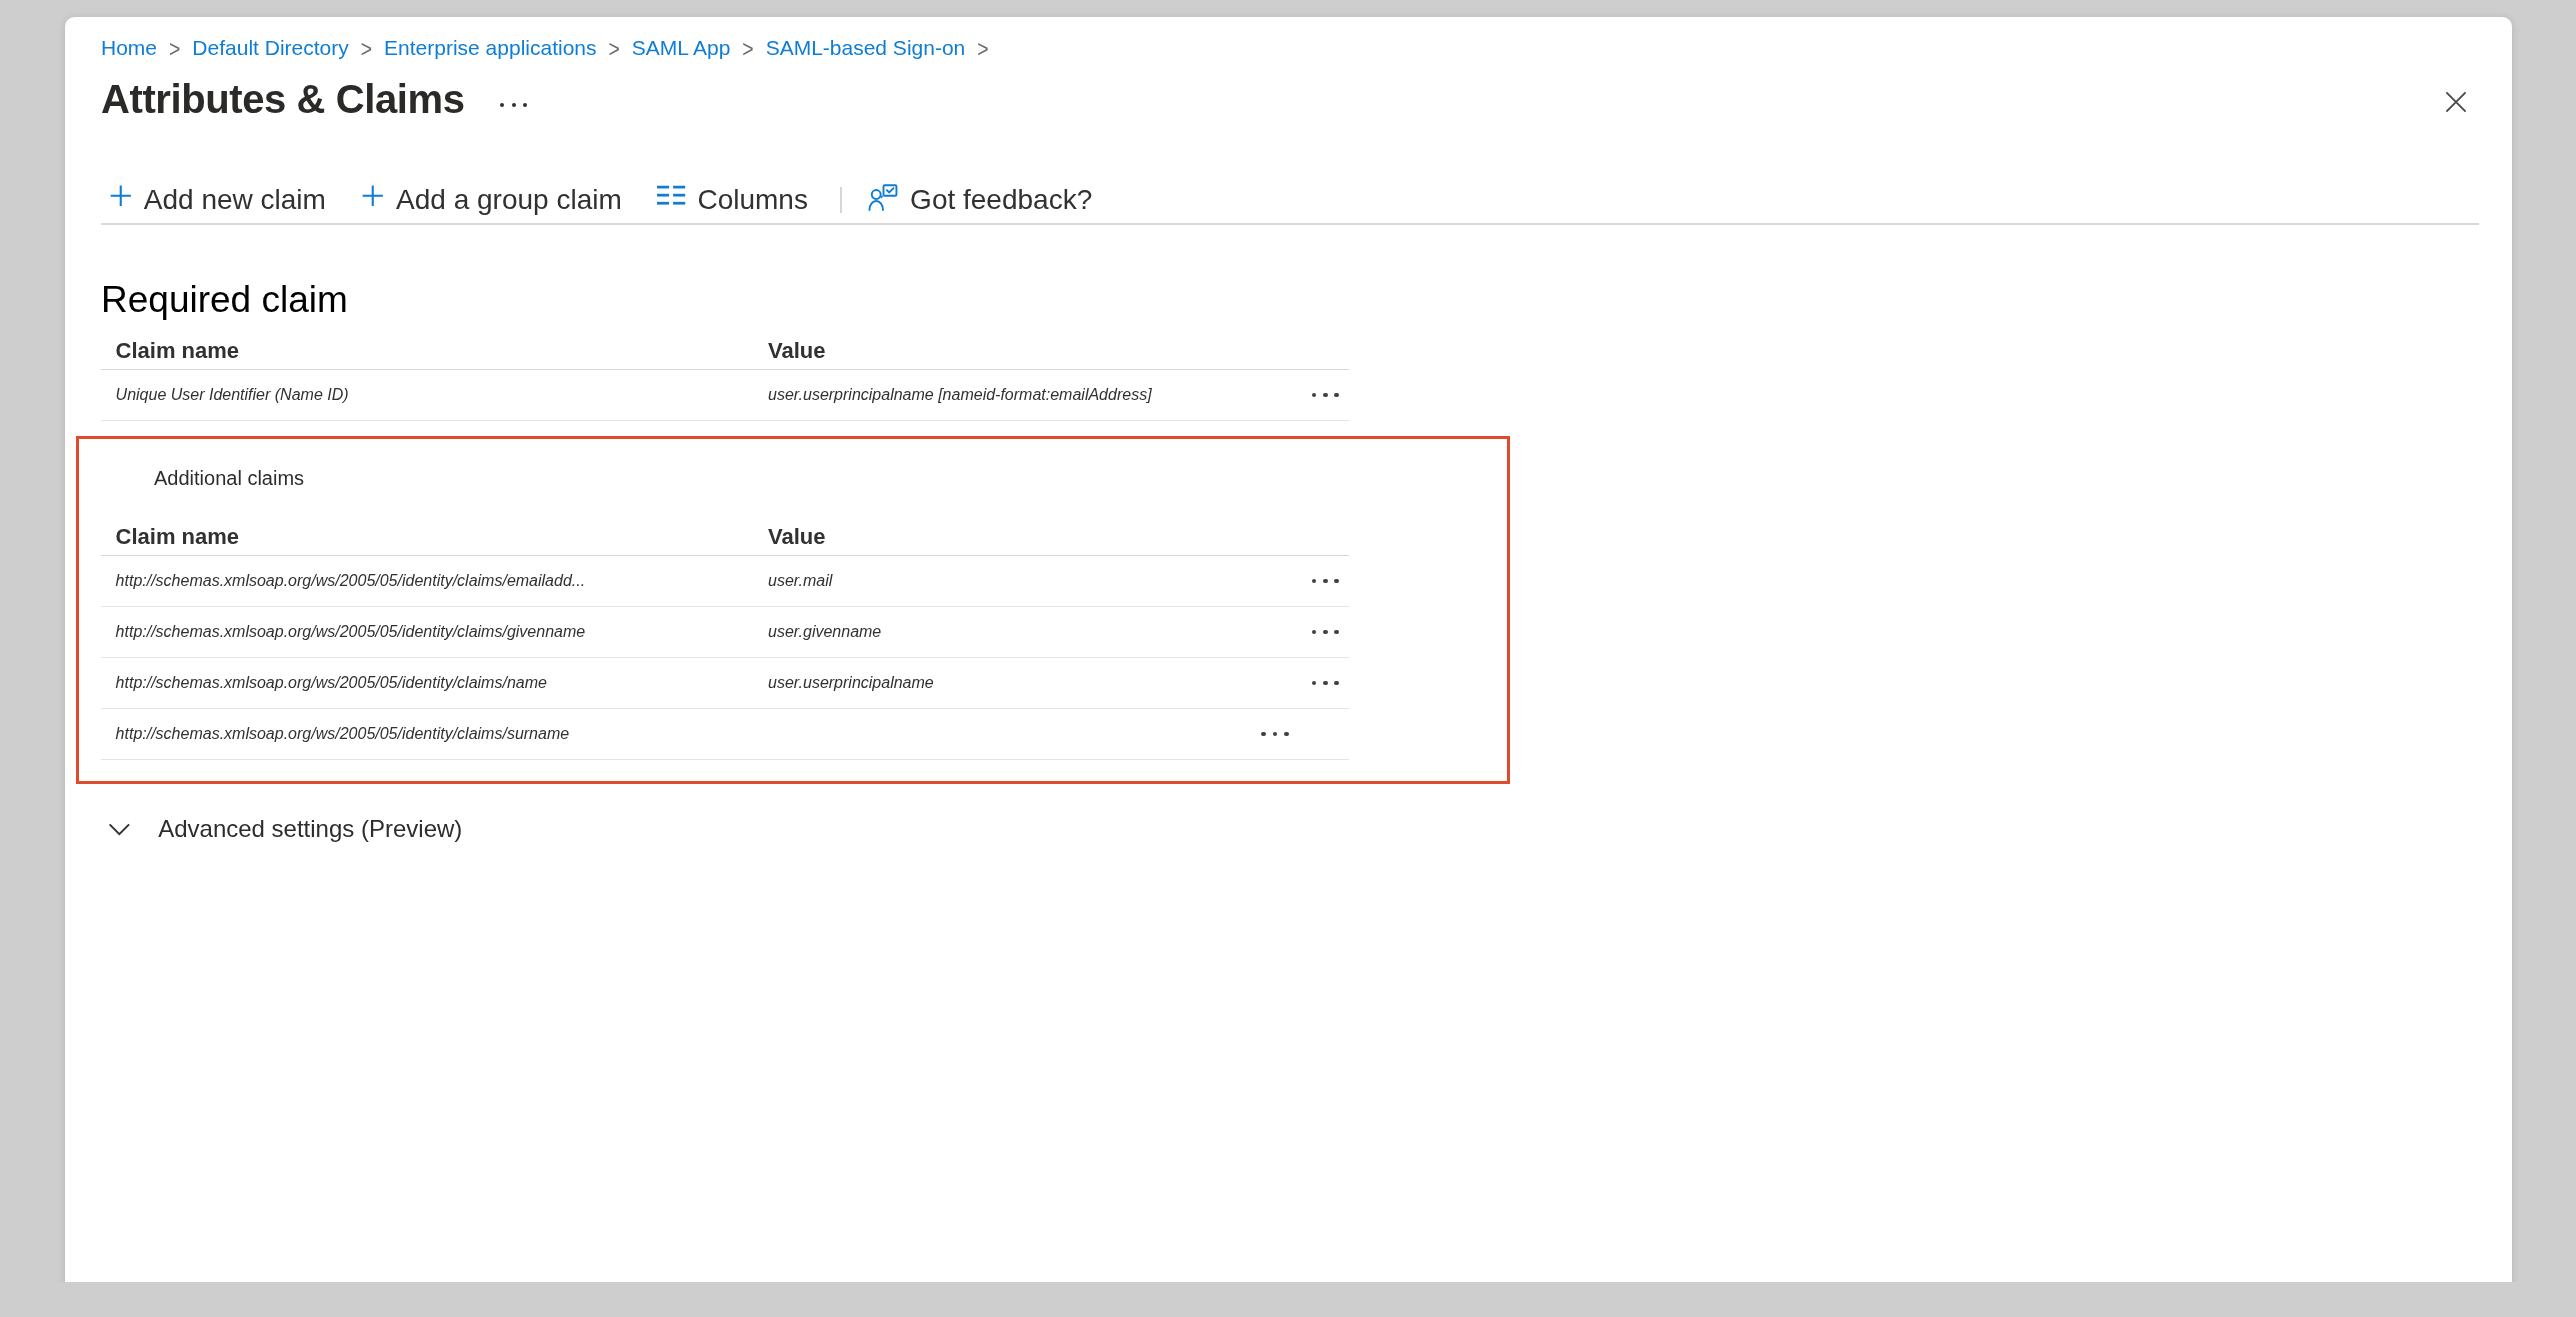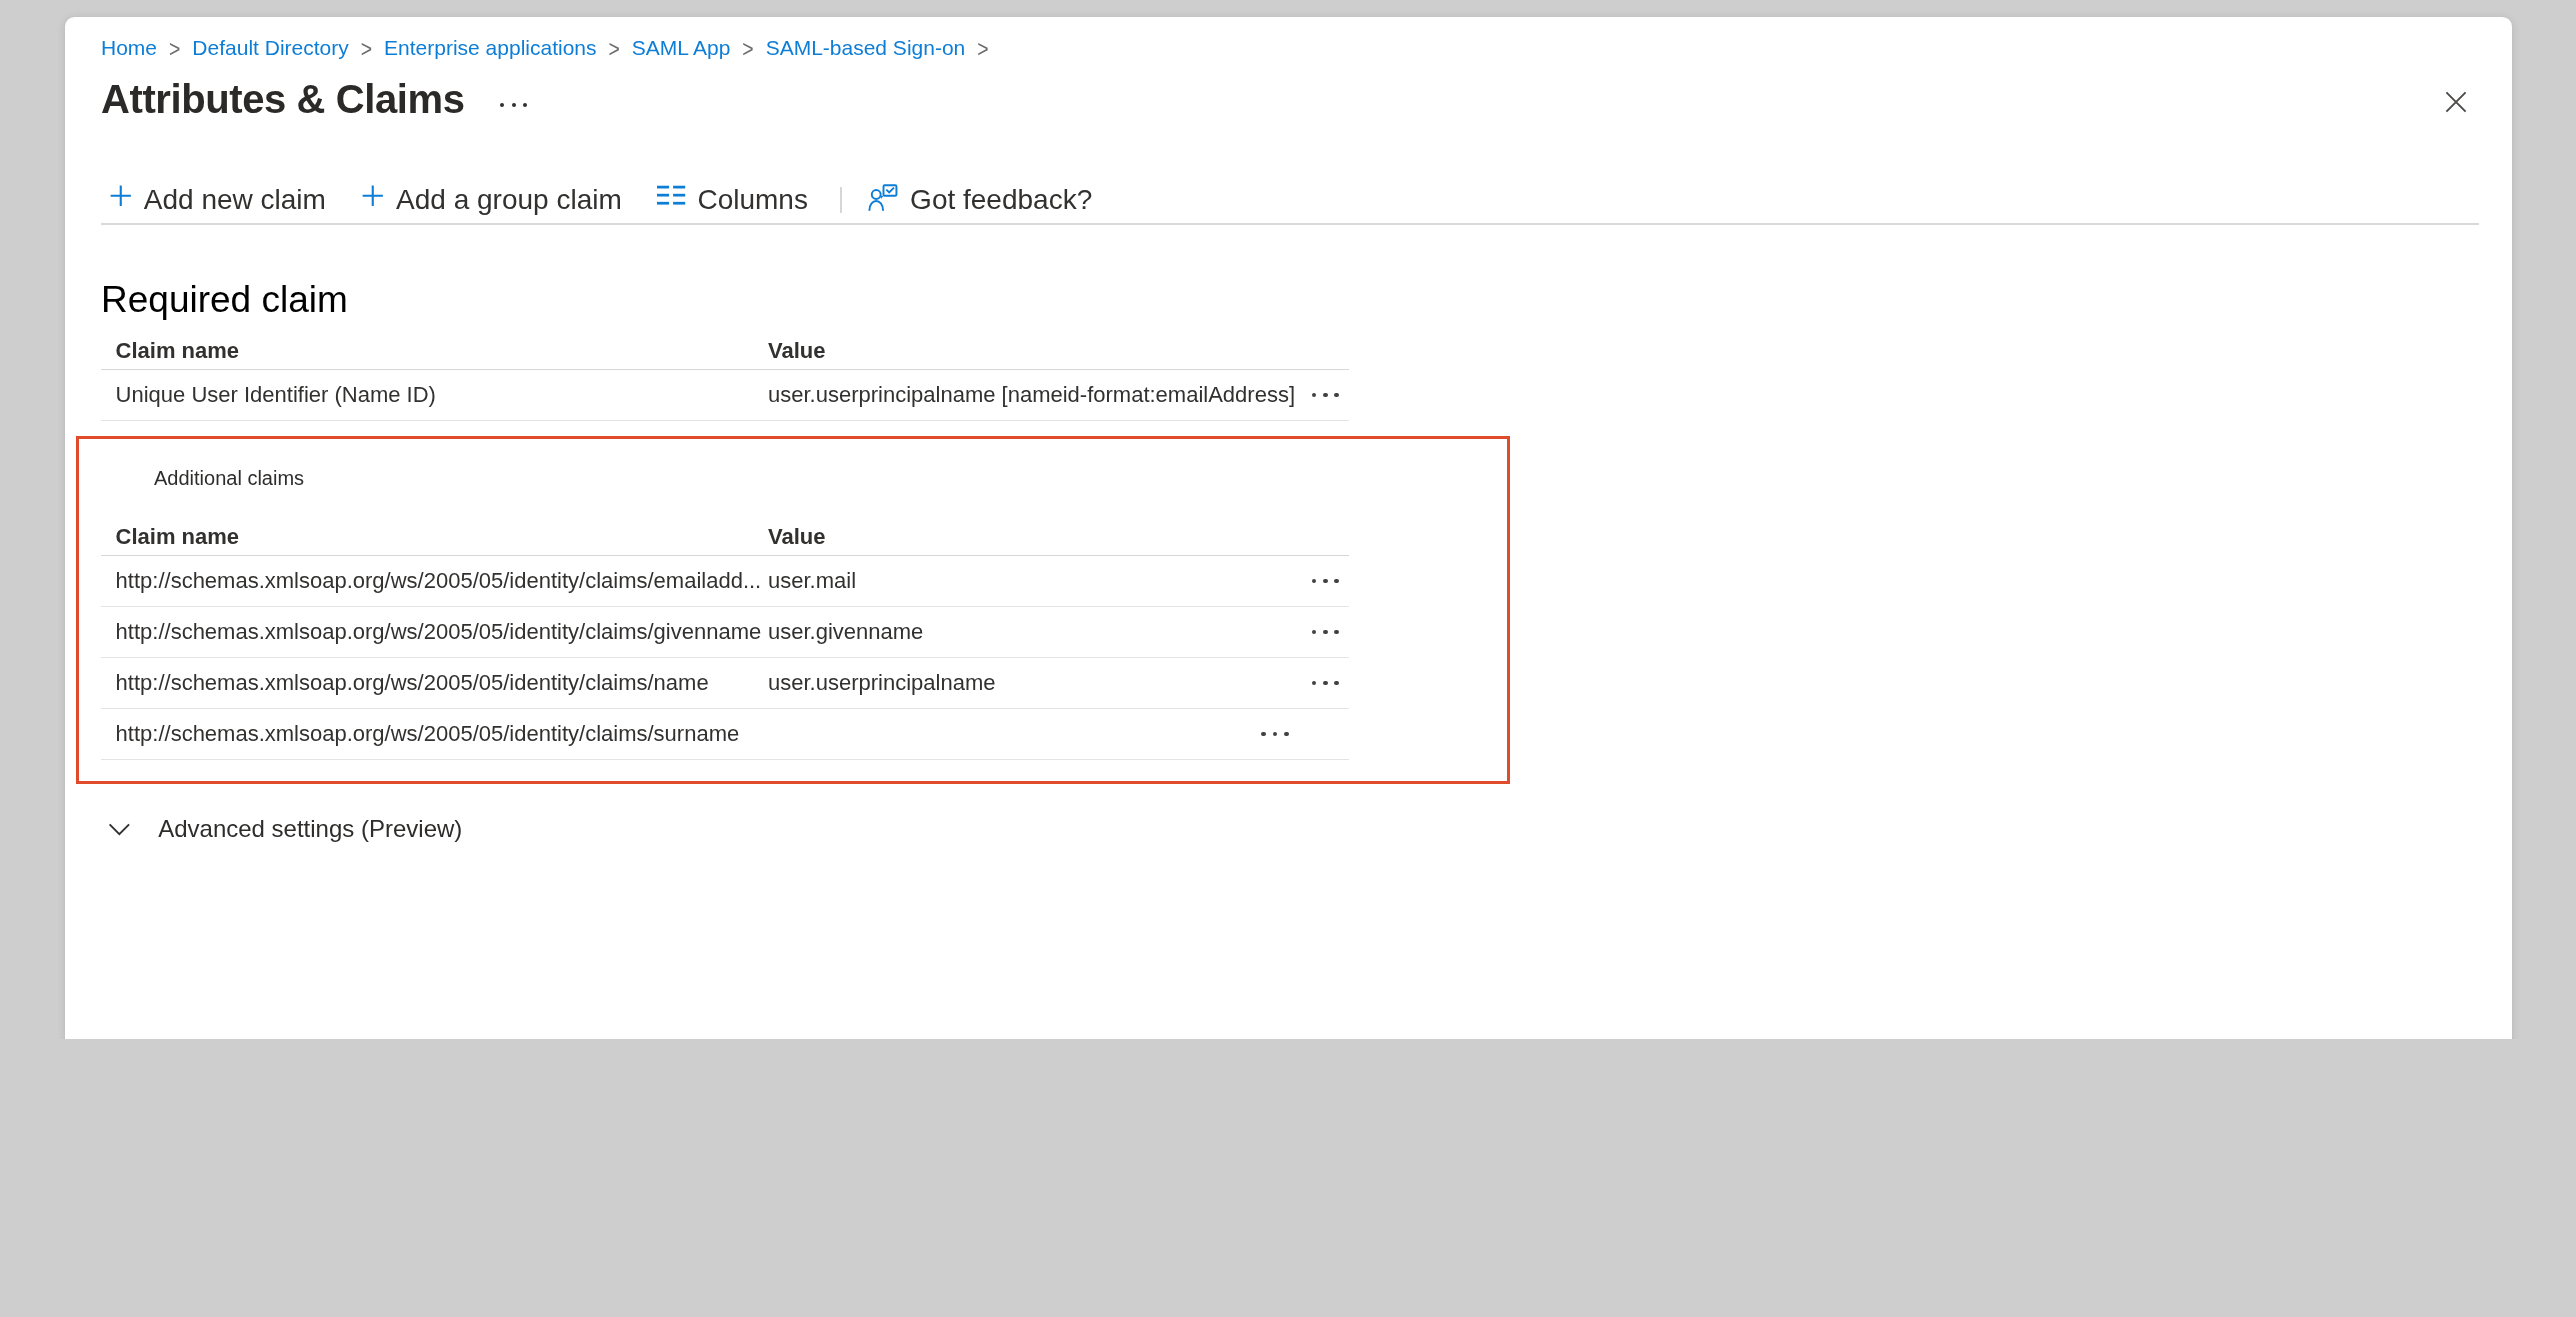--- a/index.html
+++ b/index.html
@@ -1,19 +1,19 @@
 <!DOCTYPE html>
 <html style="font-size:13px"><head>
 <meta charset="utf-8">
 <style>
   * { margin:0; padding:0; box-sizing:border-box; }
   html,body { width:2576px; height:1317px; }
   body { font-family:"Liberation Sans", sans-serif; background:#cecece; color:#323130; }
 
-  .stage { position:relative; width:2576px; height:1039px; background:#cecece; overflow:hidden; }
+  .stage { position:relative; width:2576px; height:1282px; background:#cecece; overflow:hidden; }
 
   .card {
     position:absolute; left:65px; top:17px; width:2447px; height:1283px;
     background:#ffffff; border-radius:9.7px;
     box-shadow:0 1.6px 8px rgba(0,0,0,0.12);
   }
 
   
   .breadcrumb { position:absolute; left:36px; top:18px; display:flex; align-items:center; font-size:21px; line-height:26px; white-space:nowrap; }
   .crumb { color:#0d7dd6; text-decoration:none; cursor:pointer; }
@@ -33,21 +33,21 @@
   .tb-sep { width:1.6px; height:26px; background:#d8d6d4; margin:0 18px 0 4.9px; }
   .toolbar-rule { position:absolute; left:36px; top:206px; width:2378px; height:1.6px; background:#d9d9d9; }
 
   
   .section-heading { position:absolute; left:36px; font-size:37px; font-weight:400; color:#000000; line-height:36px; }
   .heading-required { top:265px; }
 
   .claims-table { width:1248px; }
   .t-head, .t-row { display:grid; grid-template-columns:667px 537px 1fr; align-items:center; }
   .t-head { height:37px; border-bottom:1.6px solid #d7d7d7; font-weight:700; font-size:22px; }
-  .t-row { height:51px; border-bottom:1.6px solid #e4e4e4; font-size:22px; }
+  .t-row { height:51px; border-bottom:1.6px solid #e4e4e4; font-size:16px;font-style:italic; }
   .cell-name, .cell-value { padding-left:14.6px; white-space:nowrap; overflow:hidden; }
   .t-head .cell-value, .t-row .cell-value { padding-left:0; }
   .cell-menu { display:flex; justify-content:flex-end; padding-right:9.7px; }
   .row-menu { display:flex; align-items:center; gap:6.5px; background:none; border:none; cursor:pointer; padding:6.5px; }
   .row-menu .dot { width:4.9px; height:4.9px; background:#424140; border-radius:50%; }
 
   .required-table { position:absolute; left:36px; top:316px; }
 
   
   .highlight-box {

